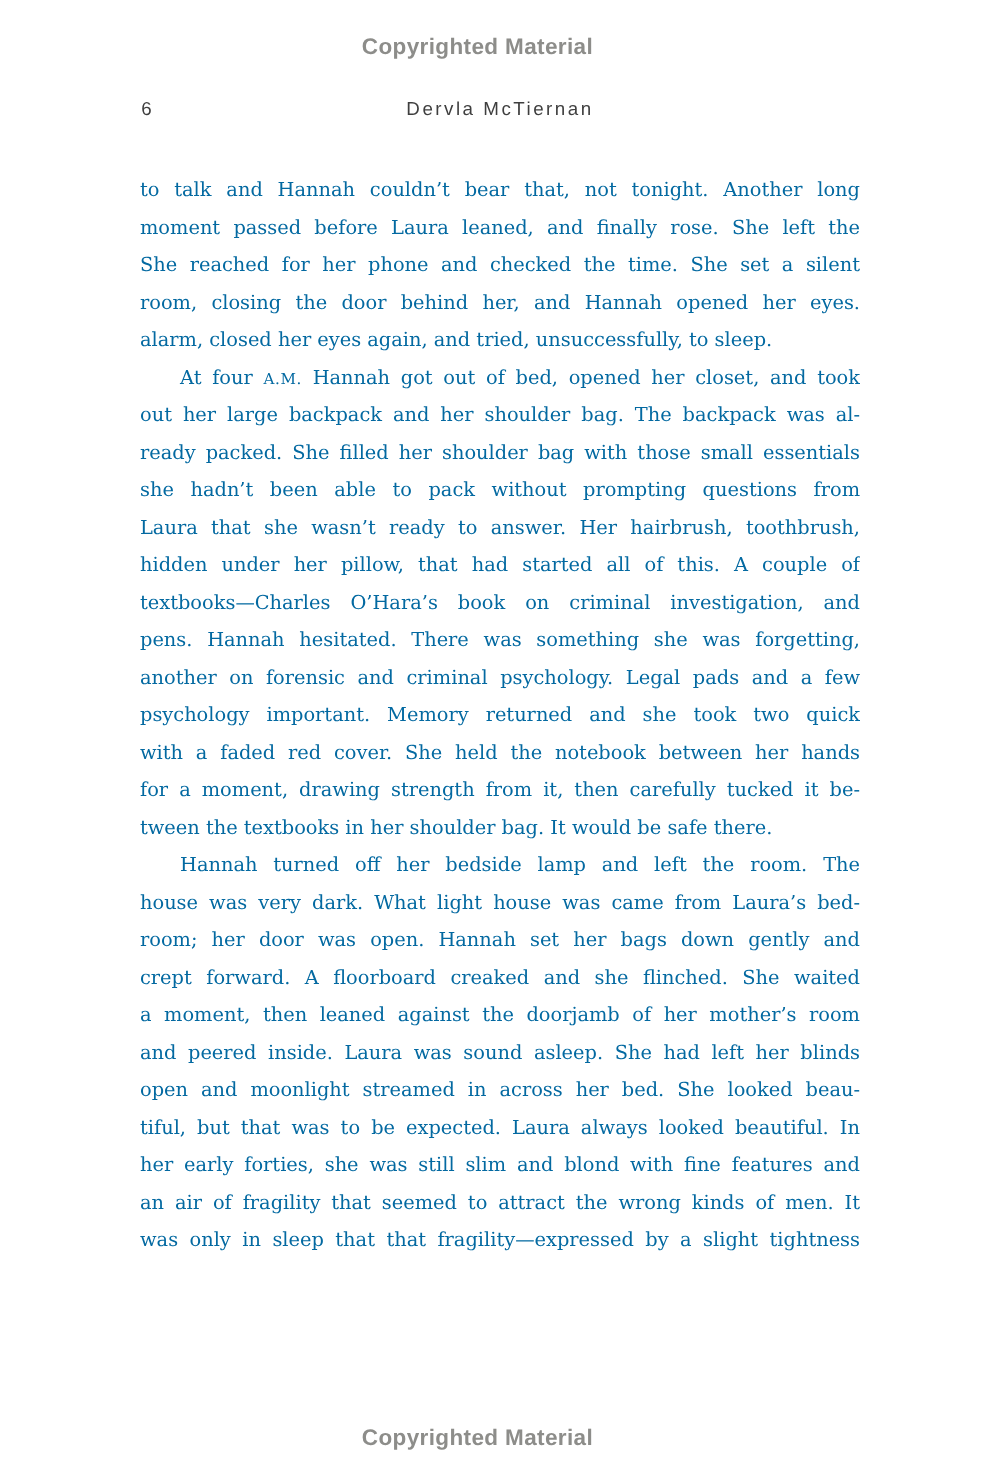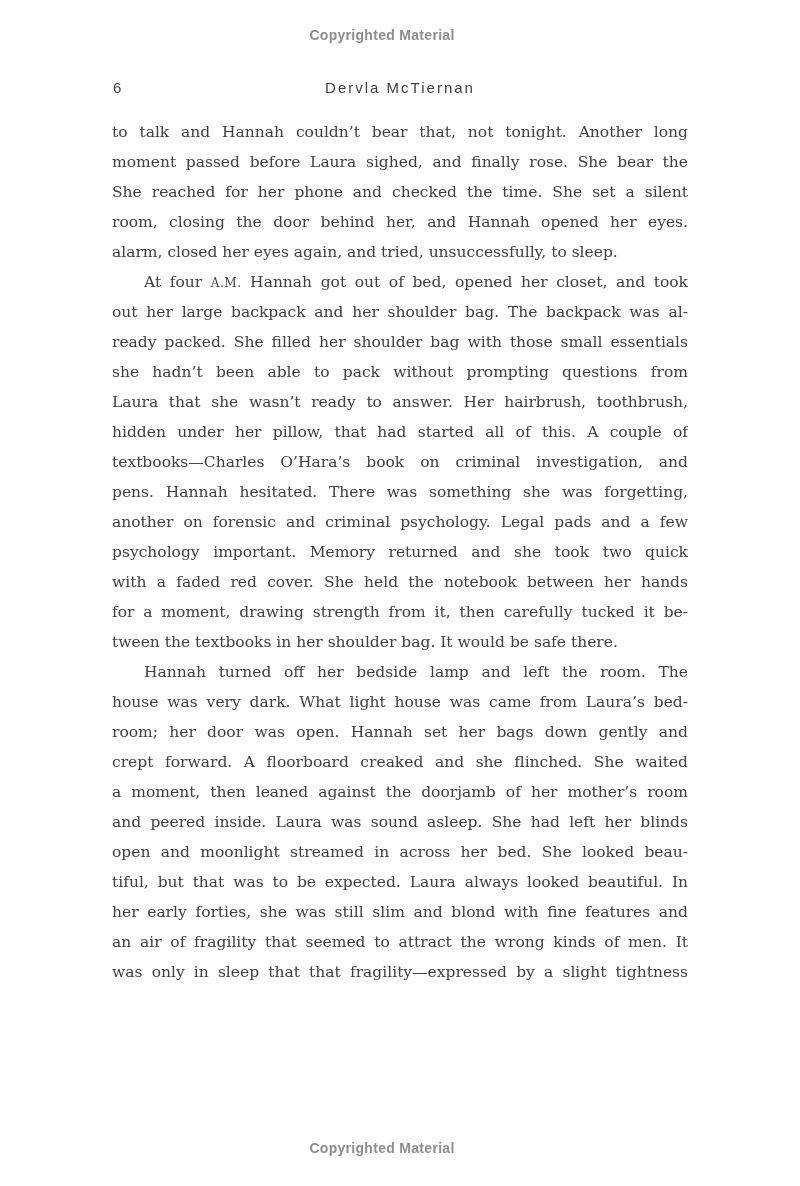--- a/index.html
+++ b/index.html
@@ -14,21 +14,21 @@
     background: #ffffff;
     overflow: hidden;
   }
   .notice {
     position: absolute;
     left: 0;
     width: 764px;
     text-align: center;
     font-family: "Liberation Sans", sans-serif;
     font-weight: 700;
-    font-size: 14px;
+    font-size: 18px;
     letter-spacing: 0.3px;
     color: #8d8d8a;
   }
   .notice-top { top: 27px; }
   .notice-bottom { top: 1140px; }
   .page-header {
     position: absolute;
     top: 79px;
     left: 0;
     width: 800px;
@@ -46,26 +46,26 @@
   .running-head {
     position: absolute;
     left: 0;
     width: 800px;
     text-align: center;
     letter-spacing: 2px;
   }
   .page-body {
     position: absolute;
     left: 112px;
-    top: 117px;
+    top: 137px;
     width: 576px;
     font-family: "DejaVu Serif", serif;
     font-size: 15.5px;
     line-height: 30px;
-    color: #404040;
+    color: #0369a1;
   }
   .paragraph { margin: 0; }
   .line {
     height: 30px;
     overflow: hidden;
   }
   .line.justify {
     text-align: justify;
     text-align-last: justify;
   }
@@ -83,21 +83,21 @@
   <div class="notice notice-top">Copyrighted Material</div>
 
   <div class="page-header">
     <span class="page-number">6</span>
     <span class="running-head">Dervla McTiernan</span>
   </div>
 
   <div class="page-body">
       <div class="paragraph">
         <div class="line justify">to talk and Hannah couldn’t bear that, not tonight. Another long</div>
-        <div class="line justify">moment passed before Laura sighed, and finally rose. She bear the</div>
+        <div class="line justify">moment passed before Laura leaned, and finally rose. She left the</div>
         <div class="line justify">She reached for her phone and checked the time. She set a silent</div>
         <div class="line justify">room, closing the door behind her, and Hannah opened her eyes.</div>
         <div class="line">alarm, closed her eyes again, and tried, unsuccessfully, to sleep.</div>
       </div>
       <div class="paragraph">
         <div class="line justify indent">At four <span class="sc">A.M.</span> Hannah got out of bed, opened her closet, and took</div>
         <div class="line justify">out her large backpack and her shoulder bag. The backpack was al-</div>
         <div class="line justify">ready packed. She filled her shoulder bag with those small essentials</div>
         <div class="line justify">she hadn’t been able to pack without prompting questions from</div>
         <div class="line justify">Laura that she wasn’t ready to answer. Her hairbrush, toothbrush,</div>

